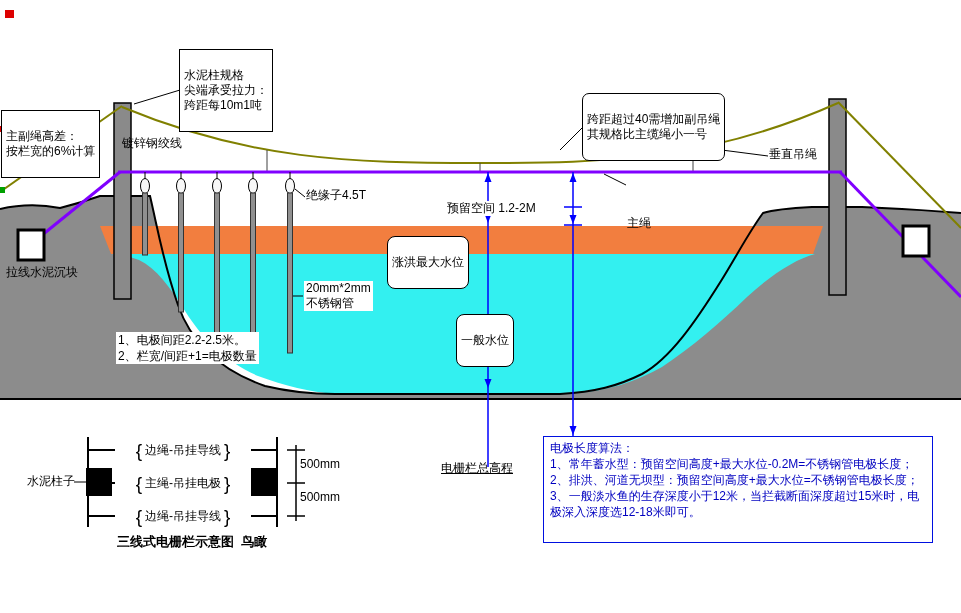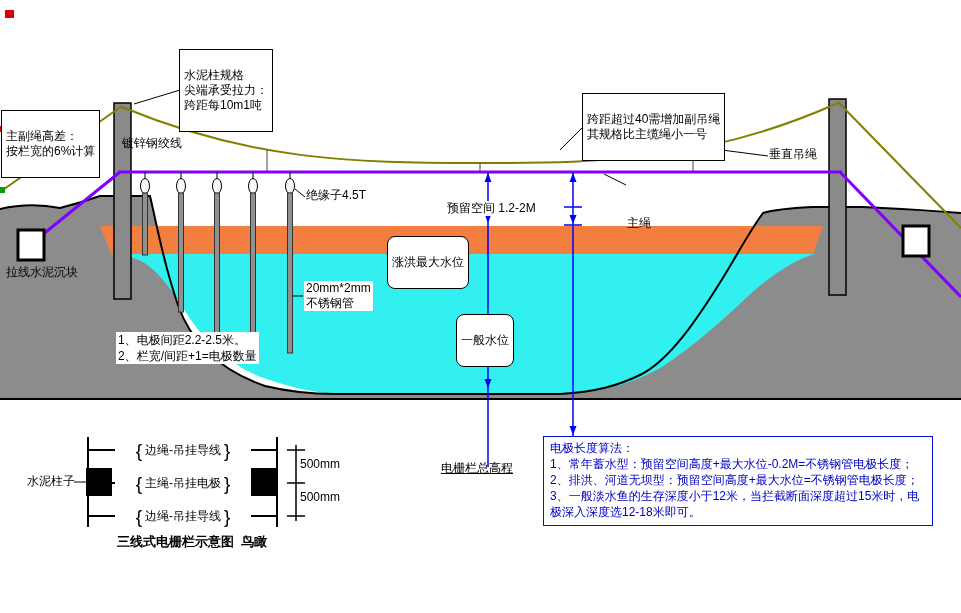--- a/index.html
+++ b/index.html
@@ -11,21 +11,21 @@
   .label{
     position:absolute;font-size:12px;line-height:15px;color:#000;
     white-space:nowrap;z-index:2;
   }
   .boxed{border:1px solid #000;background:#fff;padding:18px 4px;}
   .whitebg{background:#fff;padding:0 2px;}
   .center{text-align:left;border-radius:8px;}
   .bluebox{
     position:absolute;left:543px;top:436px;width:376px;
     border:1px solid #0010e0;background:#fff;color:#0000c0;
-    font-size:12px;line-height:16px;padding:3px 6px 5px 6px;
+    font-size:12px;line-height:16px;padding:3px 6px 22px 6px;
     white-space:normal;z-index:2;
   }
   .rowlabel{
     position:absolute;left:115px;width:136px;height:17px;
     display:flex;align-items:center;justify-content:center;gap:3px;
     background:#fff;z-index:2;font-size:12px;
   }
   .rowlabel .brace{font-size:19px;font-weight:400;line-height:15px;}
   .caption{font-weight:bold;font-size:13px;white-space:pre;}
 </style>
@@ -148,21 +148,21 @@
     <div>水泥柱规格</div>
     <div>尖端承受拉力：</div>
     <div>跨距每10m1吨</div>
   </div>
 
   <div class="label boxed" style="left:1px;top:110px;">
     <div>主副绳高差：</div>
     <div>按栏宽的6%计算</div>
   </div>
 
-  <div class="label boxed" style="left:582px;top:93px;">
+  <div class="label boxed" style="left:582px;top:93px;border-radius:7px;">
     <div>跨距超过40需增加副吊绳</div>
     <div>其规格比主缆绳小一号</div>
   </div>
 
   <div class="label" style="left:122px;top:136px;">镀锌钢绞线</div>
   <div class="label" style="left:306px;top:188px;">绝缘子4.5T</div>
   <div class="label" style="left:769px;top:147px;">垂直吊绳</div>
   <div class="label" style="left:627px;top:180px;margin-top:36px;">主绳</div>
   <div class="label whitebg" style="left:445px;top:201px;">预留空间 1.2-2M</div>
 

